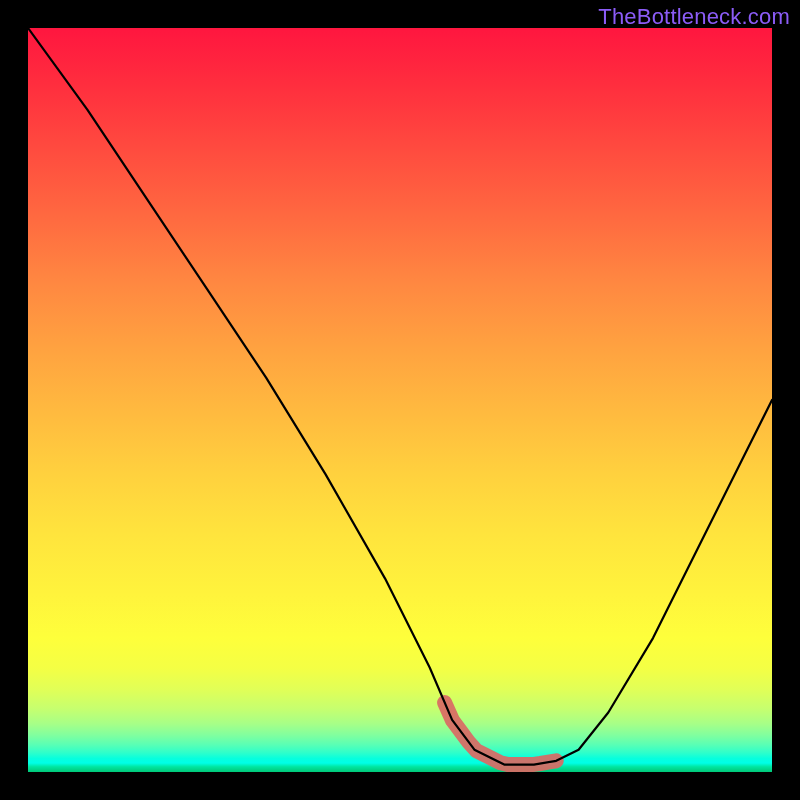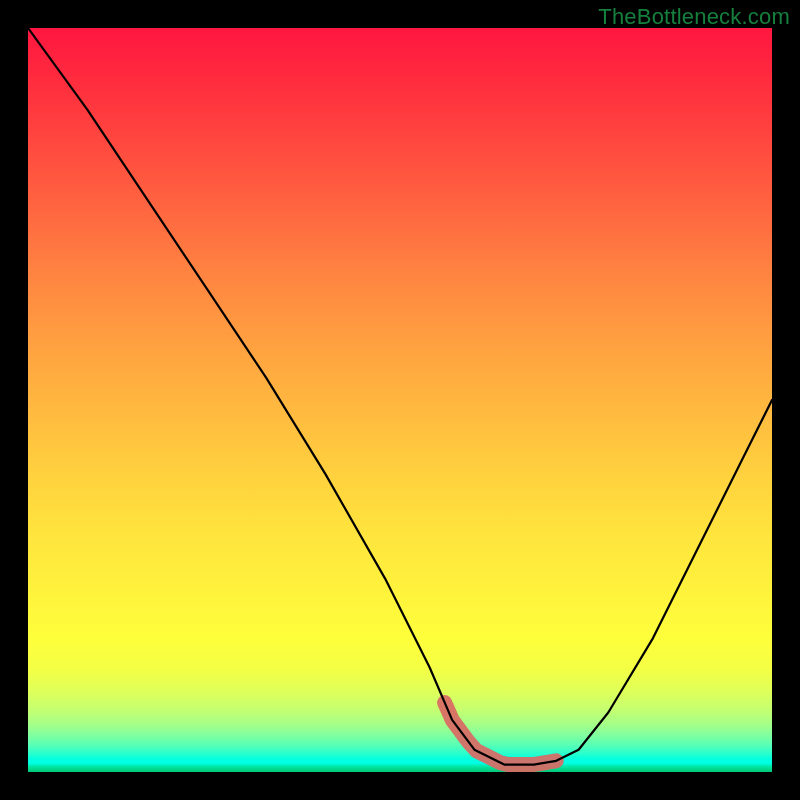--- a/index.html
+++ b/index.html
@@ -16,21 +16,21 @@
     left: 0;
     top: 0;
     width: 800px;
     height: 800px;
     background: #000;
   }
   .watermark {
     position: absolute;
     top: 4px;
     right: 10px;
-    color: #15803d;
+    color: #8b5cf6;
     font-size: 22px;
     letter-spacing: 0.2px;
     z-index: 5;
   }
   .plot {
     position: absolute;
     left: 28px;
     top: 28px;
     width: 744px;
     height: 744px;

